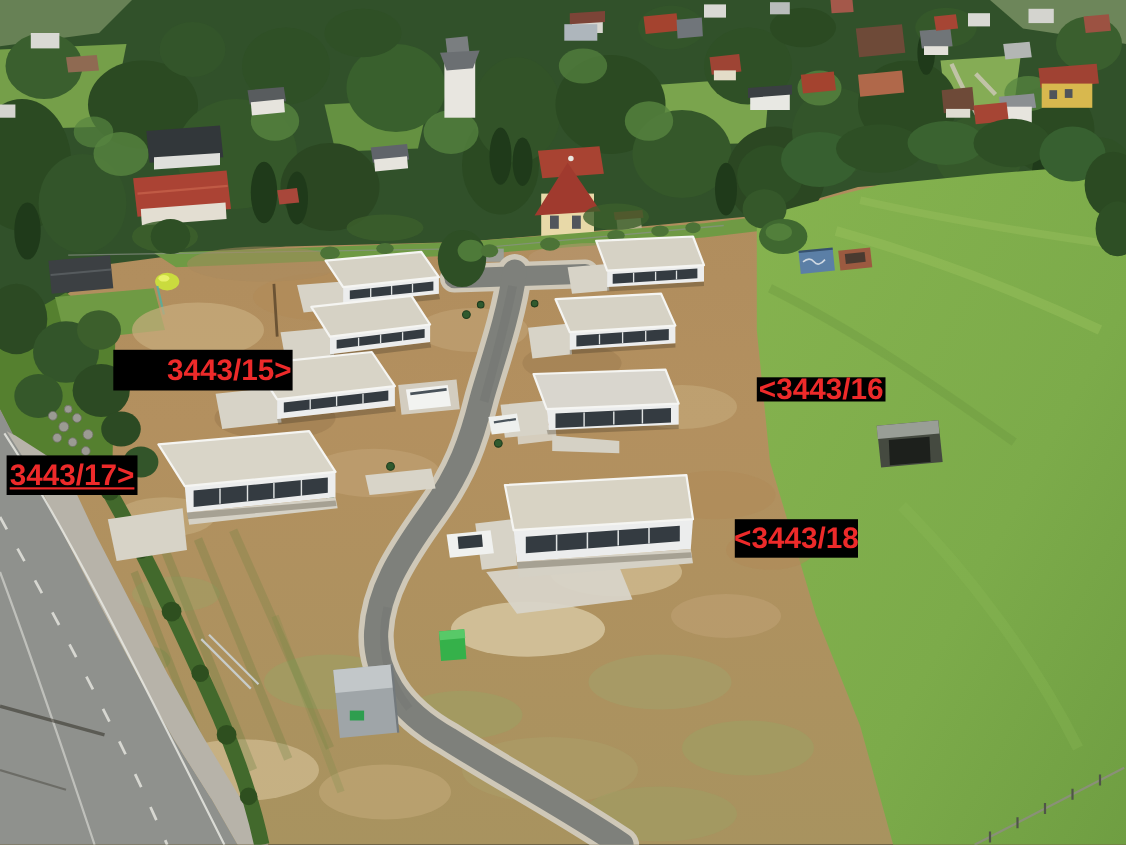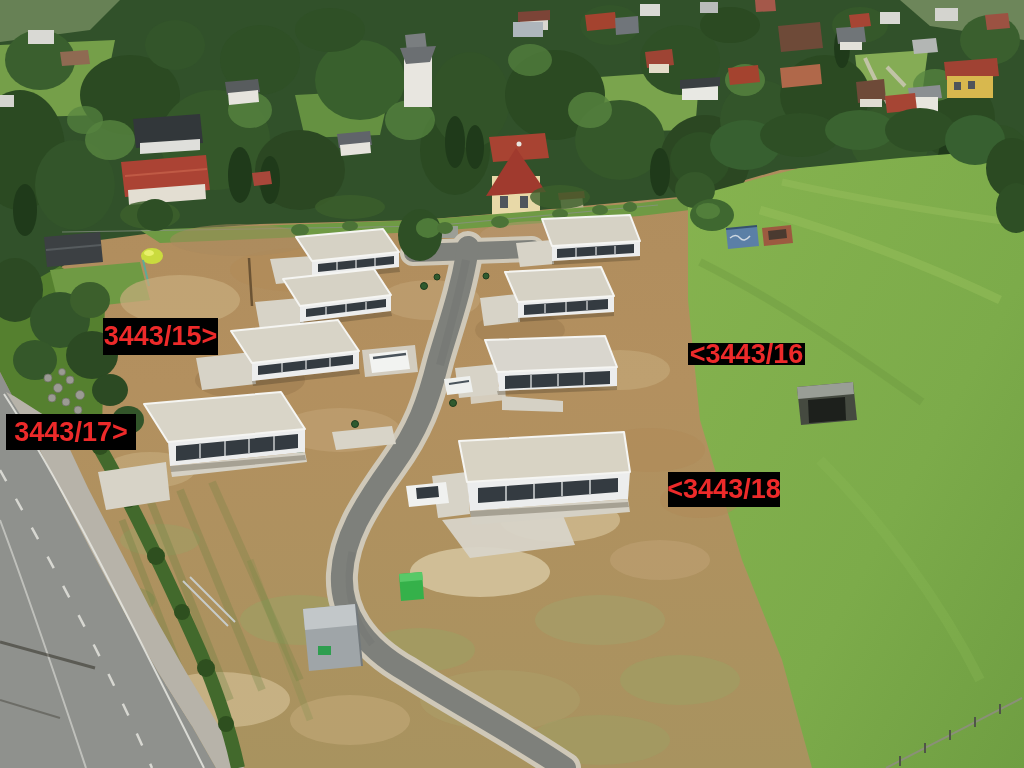--- a/index.html
+++ b/index.html
@@ -2,23 +2,23 @@
 <html><head>
 <meta charset="utf-8">
 <style>
   html,body{margin:0;padding:0;background:#222;}
   #stage{position:relative;width:1024px;height:768px;overflow:hidden;
          font-family:"Liberation Sans",sans-serif;}
   #stage svg{position:absolute;left:0;top:0;}
   .parcel-label{position:absolute;display:flex;align-items:center;justify-content:center;
     background:#000;color:#ed2a2a;font-weight:700;font-size:27px;line-height:1;
     letter-spacing:0;white-space:nowrap;}
-  #lbl15{left:103px;top:318px;width:115px;height:37px;}
+  #lbl15{left:103px;top:318px;width:115px;height:37px;padding-left:48px;}
   #lbl16{left:664px;top:343px;width:117px;height:22px;margin-left:24px;}
-  #lbl17{left:6px;top:414px;width:130px;height:36px;}
+  #lbl17{left:6px;top:414px;width:119px;height:36px;text-decoration:underline;}
   #lbl18{left:668px;top:472px;width:112px;height:35px;}
 </style>
 </head>
 <body>
 
 <div id="stage">
 <svg width="1024" height="768" viewBox="0 0 1024 768">
   <defs>
     <linearGradient id="fieldGrad" x1="0" y1="0" x2="1" y2="1">
       <stop offset="0" stop-color="#86b34f"></stop>

